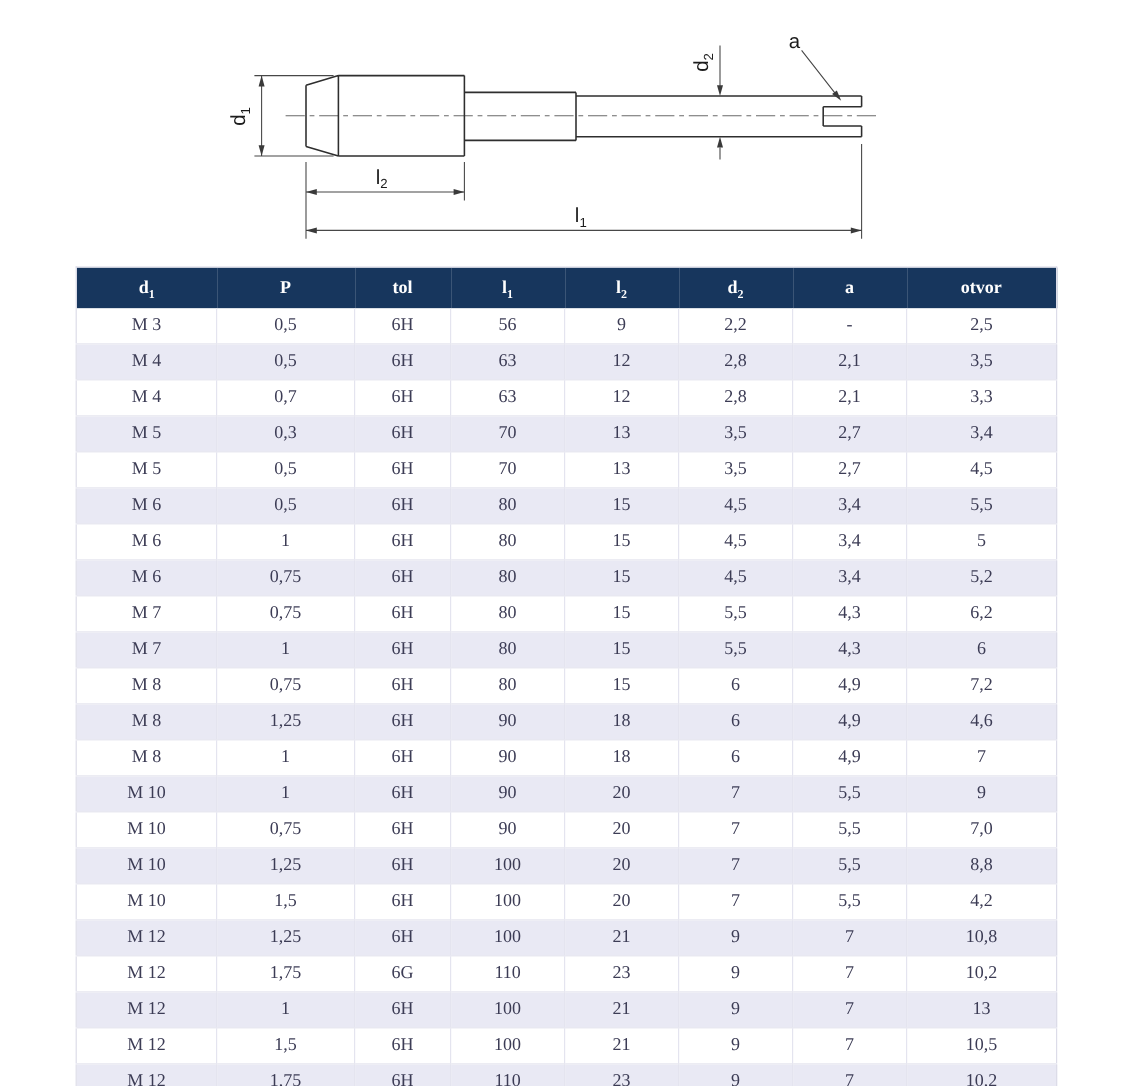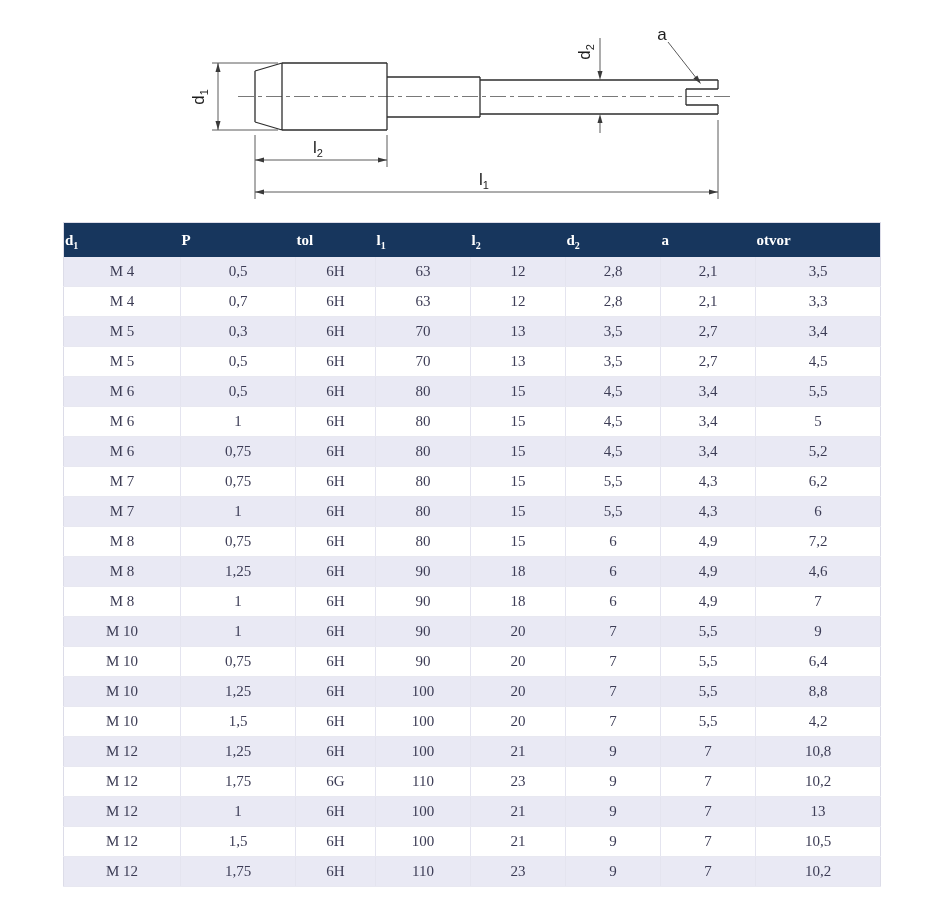--- a/index.html
+++ b/index.html
@@ -9,21 +9,21 @@
   }
   .drawing-wrap{width:943px;height:214px;}
   svg text{font-family:"Liberation Sans",sans-serif;fill:#1c1c1c;}
   .spec-table{
     width:817px;margin:8px 0 0 63px;border-collapse:collapse;
     font-family:"Liberation Serif",serif;font-size:15px;color:#3c3c55;
     border:1px solid #dcdce8;table-layout:fixed;
   }
   .spec-table th{
     background:#17365d;color:#ffffff;font-weight:bold;height:32px;
-    text-align:left;font-size:15px;border:none;
+    text-align:center;font-size:15px;border:none;
   }
   .spec-table td{
     height:29px;text-align:center;background:#ffffff;
     border-right:1px solid #e4e4ef;border-bottom:1px solid #e8e8f1;
     padding:0 4px;
   }
   .spec-table td:last-child{border-right:none;}
   .spec-table tr.alt td{background:#e9e9f4;}
   .spec-table sub, .spec-table th sub{font-size:10px;line-height:0;}
 </style>
@@ -108,20 +108,30 @@
           <th>P</th>
           <th>tol</th>
           <th>l<sub>1</sub></th>
           <th>l<sub>2</sub></th>
           <th>d<sub>2</sub></th>
           <th>a</th>
           <th>otvor</th>
         </tr>
     </thead>
     <tbody>
+        <tr>
+          <td>M 3</td>
+          <td>0,5</td>
+          <td>6H</td>
+          <td>56</td>
+          <td>9</td>
+          <td>2,2</td>
+          <td>-</td>
+          <td>2,5</td>
+        </tr>
         <tr class="alt">
           <td>M 4</td>
           <td>0,5</td>
           <td>6H</td>
           <td>63</td>
           <td>12</td>
           <td>2,8</td>
           <td>2,1</td>
           <td>3,5</td>
         </tr>
@@ -246,21 +256,21 @@
           <td>9</td>
         </tr>
         <tr>
           <td>M 10</td>
           <td>0,75</td>
           <td>6H</td>
           <td>90</td>
           <td>20</td>
           <td>7</td>
           <td>5,5</td>
-          <td>6,4</td>
+          <td>7,0</td>
         </tr>
         <tr class="alt">
           <td>M 10</td>
           <td>1,25</td>
           <td>6H</td>
           <td>100</td>
           <td>20</td>
           <td>7</td>
           <td>5,5</td>
           <td>8,8</td>

